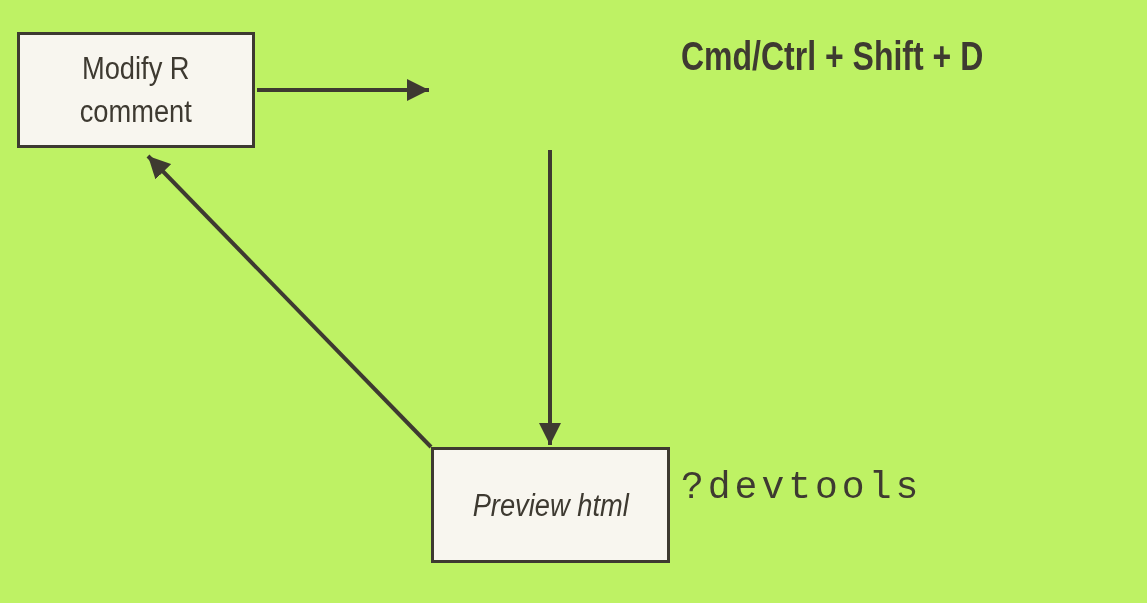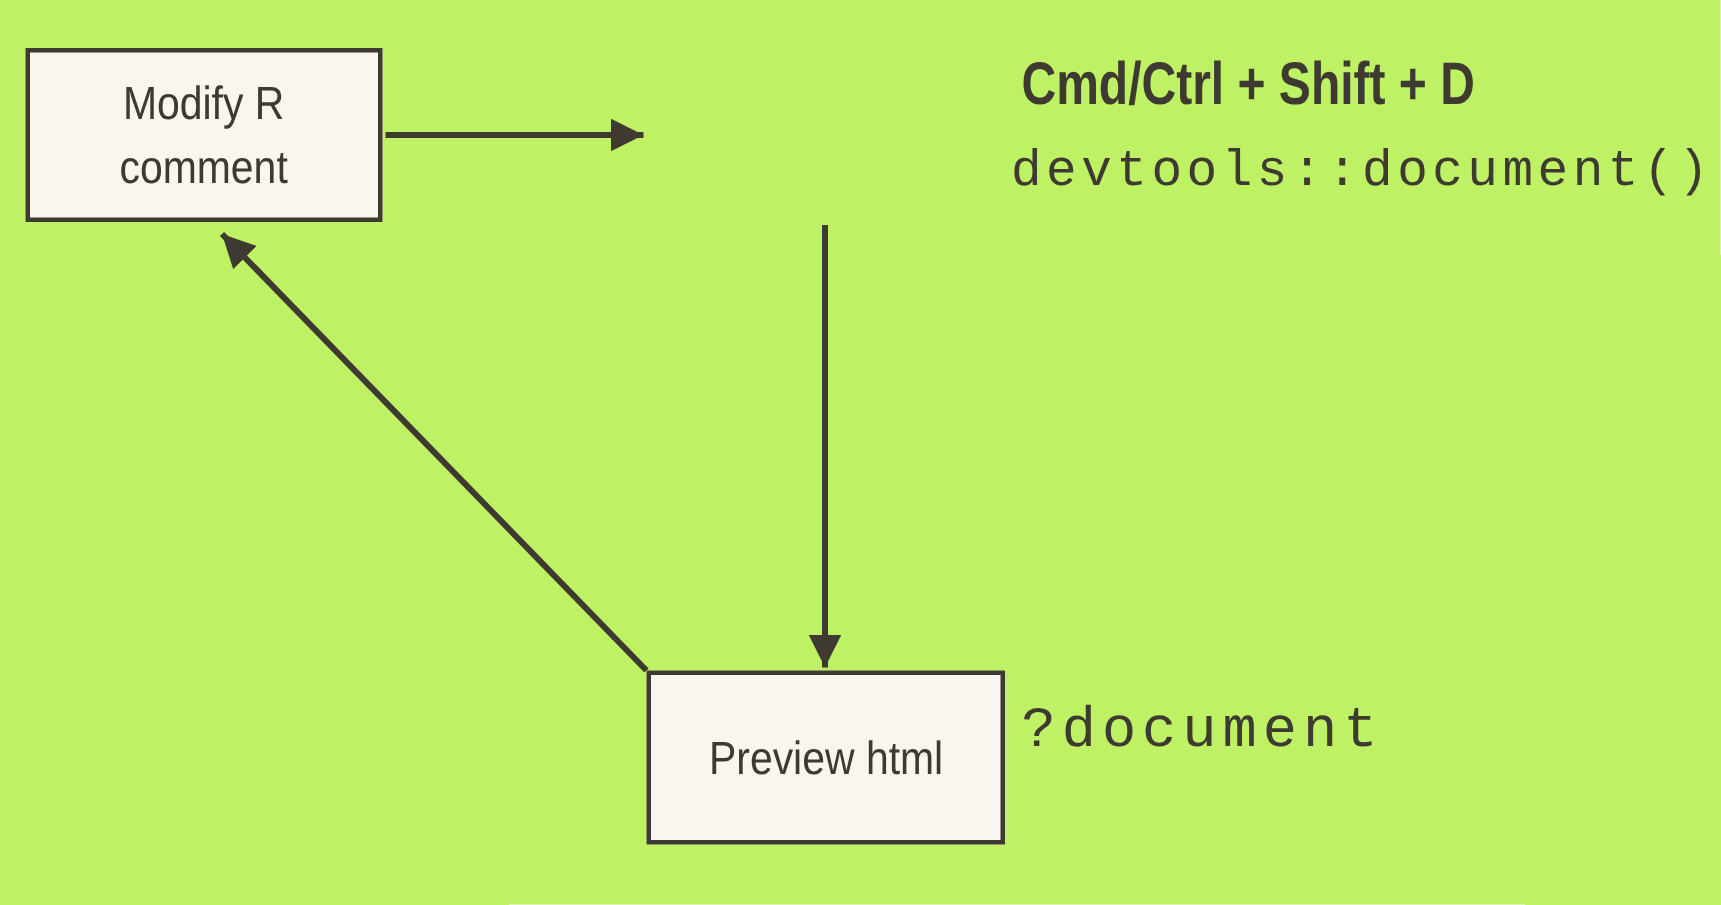--- a/index.html
+++ b/index.html
@@ -30,21 +30,21 @@
     font-size: 31px;
     font-weight: 400;
     line-height: 43px;
     letter-spacing: 0;
     white-space: pre-line;
     transform: scaleX(0.88);
     transform-origin: center center;
   }
   #box-modify  { left: 17px;  top: 32px;  width: 238px; height: 116px; }
   #box-update  { left: 431px; top: 32px;  width: 239px; height: 116px; }
-  #box-preview { left: 431px; top: 447px; width: 239px; height: 116px; }
+  #box-preview { left: 431px; top: 447px; width: 239px; height: 116px; font-style: italic; }
 
   .arrows-layer {
     position: absolute;
     left: 0; top: 0;
     width: 1147px;
     height: 603px;
   }
   .arrow-line {
     stroke: #3e3a31;
     stroke-width: 4;
@@ -99,17 +99,16 @@
 comment</span>
   </div>
 
 
   <div class="node" id="box-preview">
     <span class="node-label">Preview html</span>
   </div>
 
   <div class="annotation annotation-shortcut">Cmd/Ctrl + Shift + D</div>
 
-  <div class="annotation annotation-command">devtools::document()</div>
 
-  <div class="annotation annotation-preview-command">?document</div>
+  <div class="annotation annotation-preview-command">?devtools</div>
 
 </div>
 
 </body></html>

